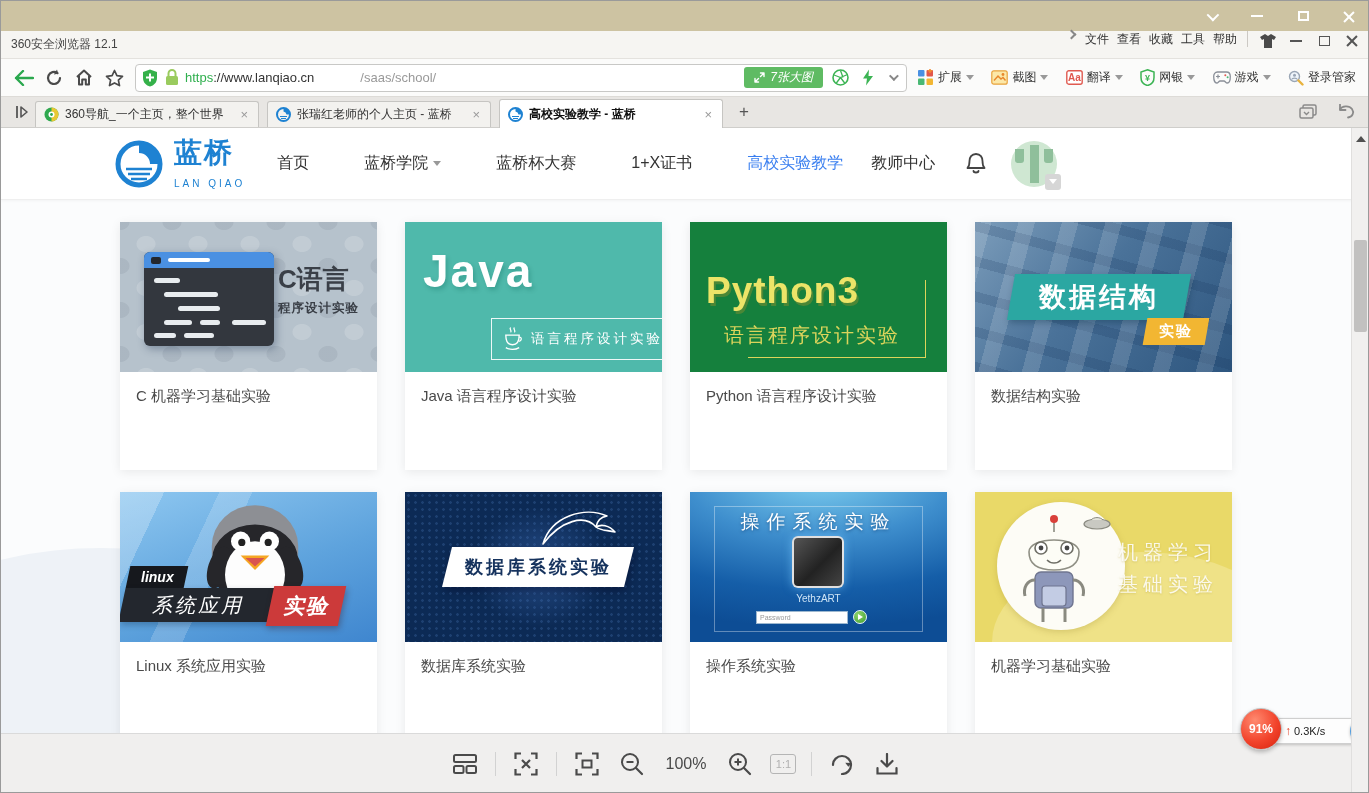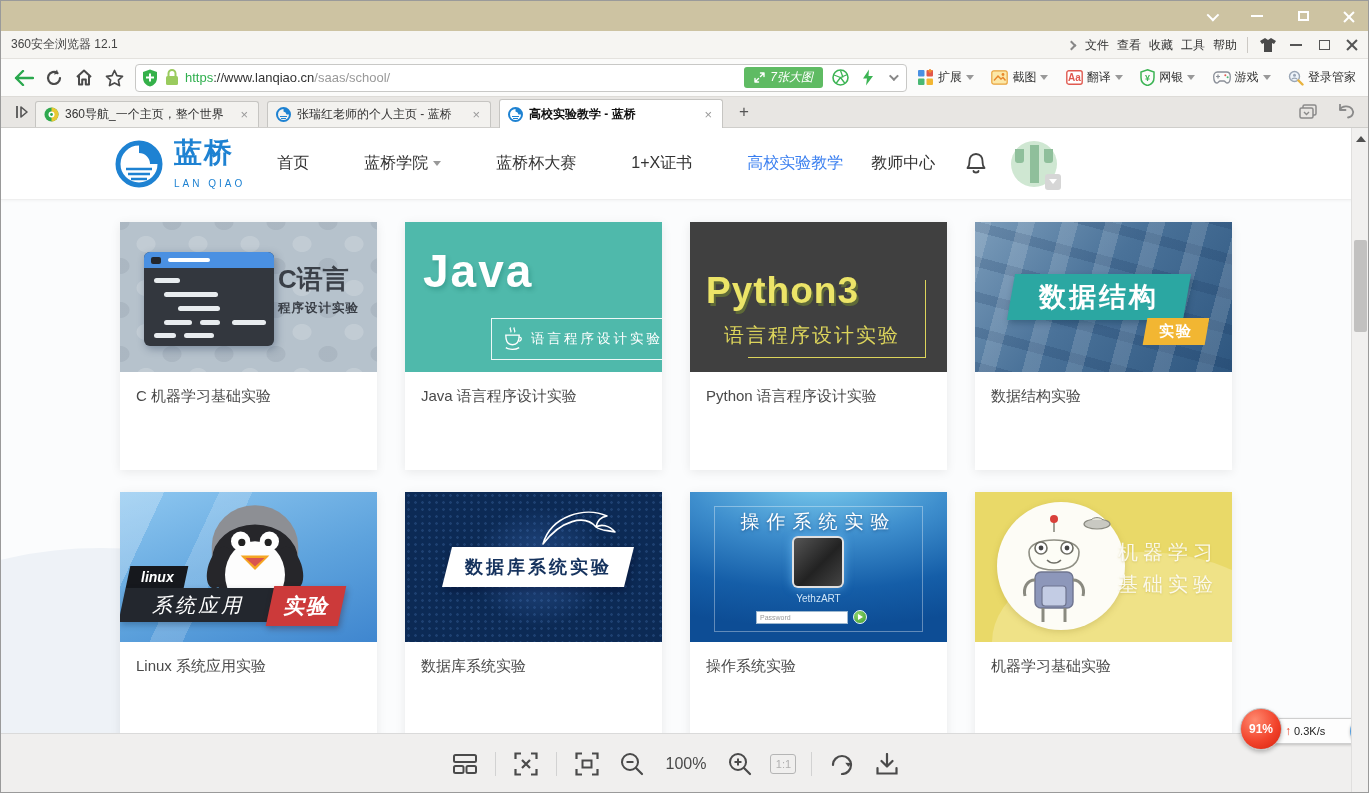--- a/index.html
+++ b/index.html
@@ -14,38 +14,38 @@
 .chev-down { width:9px; height:9px; border-right:2px solid #fff; border-bottom:2px solid #fff; transform:rotate(45deg) translateY(-2px); }
 .minus-w { width:12px; height:2px; background:#fff; }
 .square-w { width:11px; height:10px; border:2px solid #fff; }
 .x-w { position:relative; width:12px; height:12px; }
 .x-w::before,.x-w::after { content:""; position:absolute; left:5px; top:0; width:2px; height:14px; background:#fff; }
 .x-w::before { transform:rotate(45deg); } .x-w::after { transform:rotate(-45deg); }
 
 
 .menurow { position:relative; height:28px; background:#f6f5f2; display:flex; align-items:center; border-bottom:1px solid #e4e2de; }
 .apptitle { margin-left:10px; font-size:12px; color:#444; }
-.menus { position:absolute; right:6px; top:0; height:28px; display:flex; align-items:center; gap:8px; }
+.menus { position:absolute; right:6px; top:0; height:28px; display:flex; gap:8px; }
 .menu-chev { width:7px; height:7px; border-top:2px solid #888; border-right:2px solid #888; transform:rotate(45deg); margin-right:2px; }
 .menu-item { font-size:12px; color:#333; cursor:pointer; }
 .menu-sep { width:1px; height:16px; background:#ccc9c4; margin:0 2px; }
 .mc { width:20px; height:20px; display:flex; align-items:center; justify-content:center; cursor:pointer; }
 .minus-d { width:12px; height:2px; background:#555; }
 .restore-d { position:relative; width:11px; height:10px; border:1.5px solid #555; background:#f6f5f2; }
 .restore-d::before { content:""; position:absolute; left:2px; top:-5px; width:11px; height:10px; border:1.5px solid #555; z-index:-1; }
 .x-d { position:relative; width:12px; height:12px; }
 .x-d::before,.x-d::after { content:""; position:absolute; left:5px; top:-1px; width:2px; height:14px; background:#555; }
 .x-d::before { transform:rotate(45deg); } .x-d::after { transform:rotate(-45deg); }
 
 
 .navtoolbar { height:38px; background:#fbfbfa; display:flex; align-items:center; border-bottom:1px solid #dddbd7; padding:0 8px; }
 .nav-btn { width:30px; height:28px; display:flex; align-items:center; justify-content:center; cursor:pointer; flex:0 0 auto; }
 .urlbar { flex:0 0 auto; width:772px; height:28px; margin-left:6px; background:#fff; border:1px solid #c8c8c6; border-radius:4px; display:flex; align-items:center; padding:0 6px; }
 .url-text { font-size:13px; margin-left:6px; white-space:nowrap; }
-.url-text .sch { color:#2faf4e; } .url-text .host { color:#333; } .url-text .path { color:#999; }
+.url-text .sch { color:#2faf4e; } .url-text .host { color:#333; } .url-text .path { color:#999;margin-left:46px; }
 .url-spacer { flex:1; }
 .bigimg-badge { display:flex; align-items:center; gap:5px; background:#5fbb63; color:#fff; font-size:12px; border-radius:3px; height:21px; padding:0 10px; cursor:pointer;font-style:italic; }
 .urlbar .mini { width:22px; height:22px; display:flex; align-items:center; justify-content:center; cursor:pointer; margin-left:6px; }
 .url-chev { width:7px; height:7px; border-right:2px solid #888; border-bottom:2px solid #888; transform:rotate(45deg) translateY(-2px); margin:0 4px 0 10px; cursor:pointer; }
 .ext-tools { display:flex; align-items:center; margin-left:10px; flex:1; justify-content:space-between; padding-right:4px; }
 .ext-btn { display:flex; align-items:center; gap:4px; cursor:pointer; }
 .ext-btn .lbl { font-size:12px; color:#333; }
 .dd-tri { width:0; height:0; border-left:4px solid transparent; border-right:4px solid transparent; border-top:5px solid #999; }
 
 
@@ -105,21 +105,21 @@
 .c-sub { position:absolute; left:158px; top:78px; font-size:12.5px; font-weight:bold; color:#3a3f47; letter-spacing:1px; }
 
 
 .java-cover { background:#4fb9ab; }
 .java-head { position:absolute; left:18px; top:22px; font-size:46px; font-weight:bold; color:#fff; letter-spacing:2px; text-shadow:2px 3px 4px rgba(0,90,80,.25); }
 .java-box { position:absolute; left:86px; top:96px; right:-2px; height:42px; border:1px solid rgba(255,255,255,.9); display:flex; align-items:center; }
 .java-cup { margin-left:10px; }
 .java-sub { font-size:13.5px; color:#fff; letter-spacing:3px; margin-left:8px; white-space:nowrap; }
 
 
-.py-cover { background:#404040; }
+.py-cover { background:#15803d; }
 .py-head { position:absolute; left:16px; top:48px; font-size:37px; font-weight:bold; color:#ece468; letter-spacing:1px; text-shadow:2px 3px 0 rgba(120,140,50,.55); }
 .py-frame { position:absolute; left:58px; top:58px; width:178px; height:78px; border-right:1px solid #dcd45b; border-bottom:1px solid #dcd45b; }
 .py-sub { position:absolute; left:34px; top:100px; font-size:20px; color:#dcd45b; letter-spacing:2px; }
 
 
 .ds-cover { background:linear-gradient(130deg,#7b9cba 0%,#4a7299 45%,#2e567f 100%); }
 .ds-cover .tex { position:absolute; inset:0; background:repeating-linear-gradient(105deg, rgba(255,255,255,.14) 0 16px, rgba(255,255,255,0) 16px 42px), repeating-linear-gradient(15deg, rgba(20,50,90,.18) 0 10px, rgba(20,50,90,0) 10px 34px); }
 .ds-banner { position:absolute; left:36px; top:52px; width:176px; height:46px; background:#2ba7a2; transform:skewX(-10deg); box-shadow:2px 3px 6px rgba(0,40,60,.3); display:flex; align-items:center; justify-content:center; }
 .ds-banner span { transform:skewX(10deg); font-size:27px; font-weight:bold; color:#fff; letter-spacing:3px; }
 .ds-tag { position:absolute; left:170px; top:96px; width:62px; height:27px; background:#f2b632; transform:skewX(-10deg); display:flex; align-items:center; justify-content:center; }

